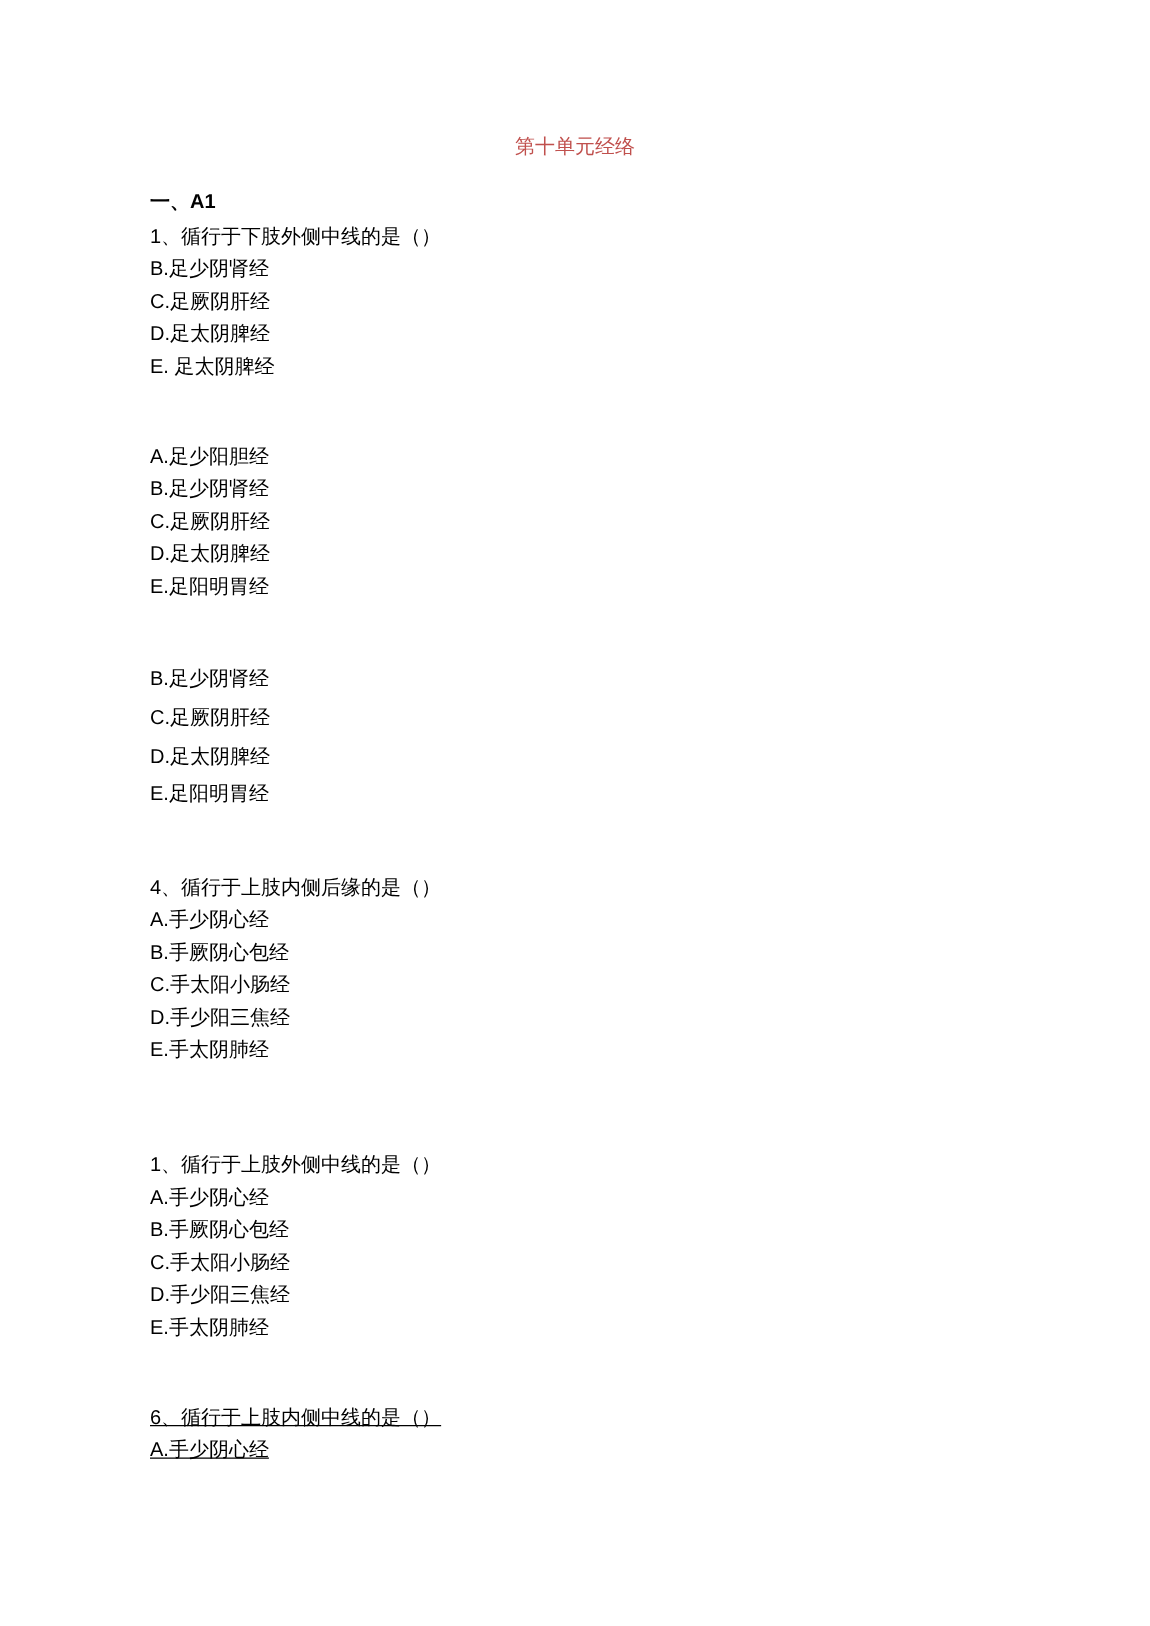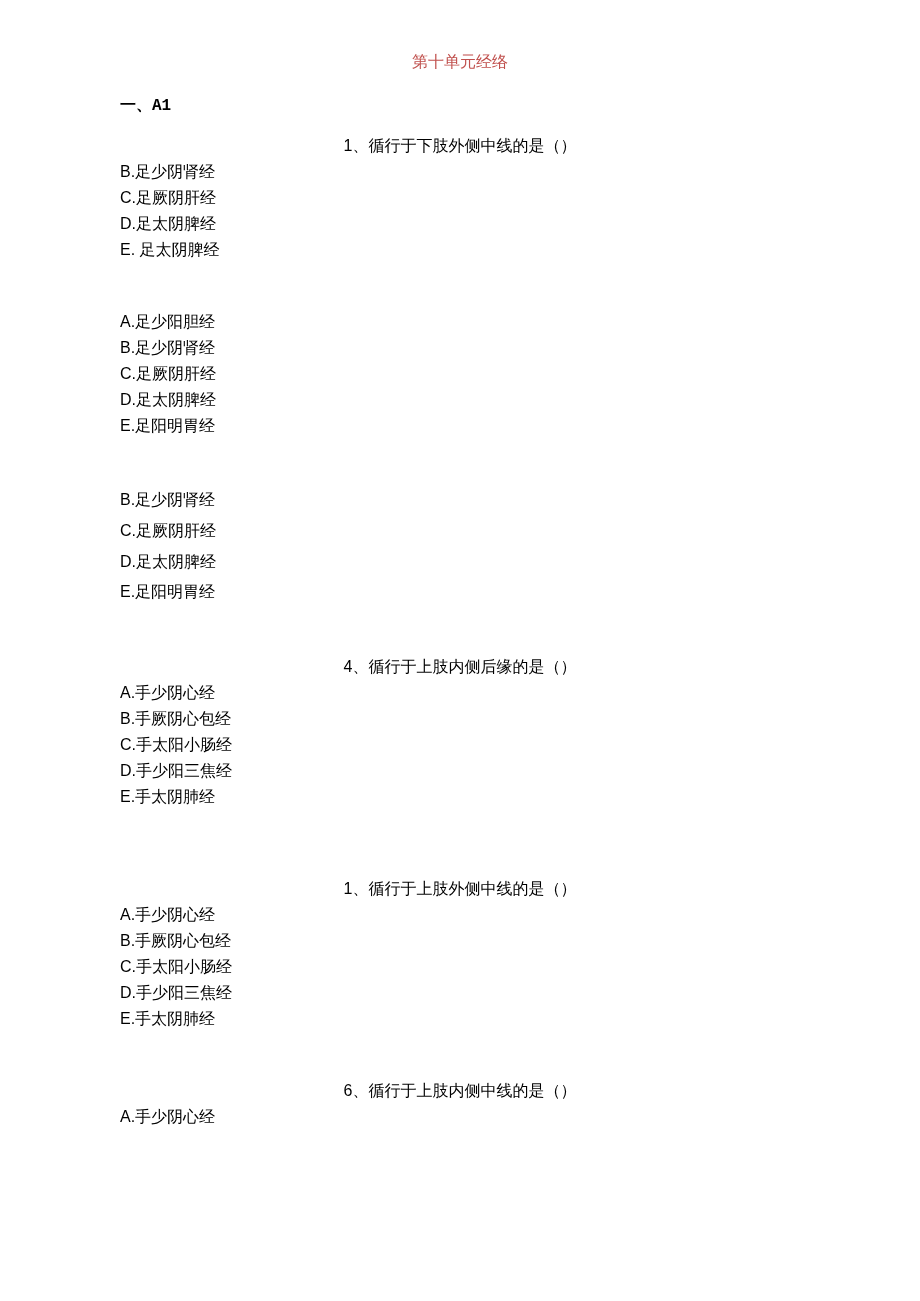--- a/index.html
+++ b/index.html
@@ -6,40 +6,40 @@
     body {
       background: #ffffff;
       width: 920px;
       min-height: 1301px;
       font-family: "Microsoft YaHei", "SimSun", sans-serif;
       font-size: 16px;
       color: #000000;
       line-height: 1.5;
     }
     .page {
-      padding: 50px 120px 40px 120px;
+      padding: 106px 120px 40px 120px;
     }
     .title {
       text-align: center;
       color: #c0504d;
       font-size: 16px;
       margin-bottom: 20px;
     }
     .section-label {
       font-weight: bold;
-      margin-bottom: 16px;
-      font-family: Liberation Mono, monospace;
+      margin-bottom: 4px;
+      font-family: Liberation Sans, sans-serif;
     }
     .question-block {
       margin-bottom: 48px;
     }
     .question-block.tight { margin-bottom: 68px; }
     .question-block.loose { line-height: 1.8; }
-    .question-block.last { margin-bottom: 12px; }
-    .qline { margin-bottom: 2px; text-align: center; }
+    .question-block.last { margin-bottom: 12px; text-decoration: underline; }
+    .qline { margin-bottom: 2px; }
     .opt { margin-bottom: 2px; }
     .inline-opt { display: inline; }
     .stem-inline { display: inline; }
   </style>
 </head>
 <body>
 
 <div class="page">
   <div class="title">第十单元经络</div>
   <div class="section-label">一、A1</div>

